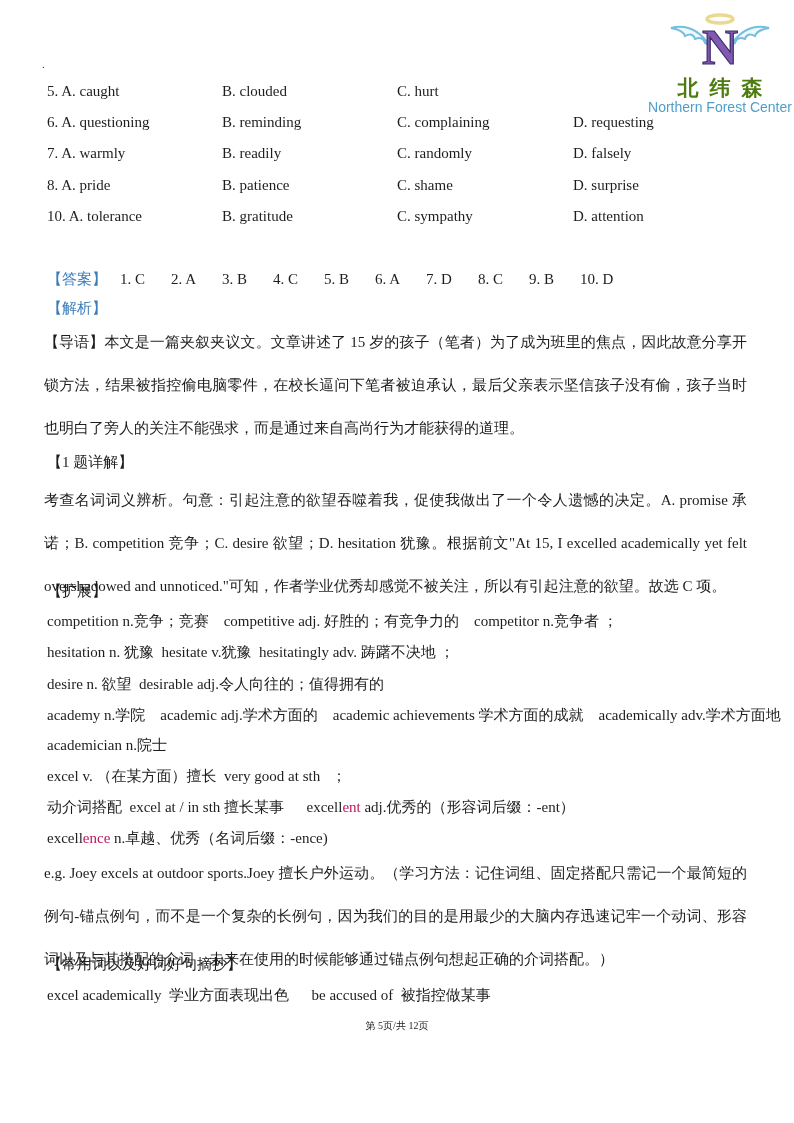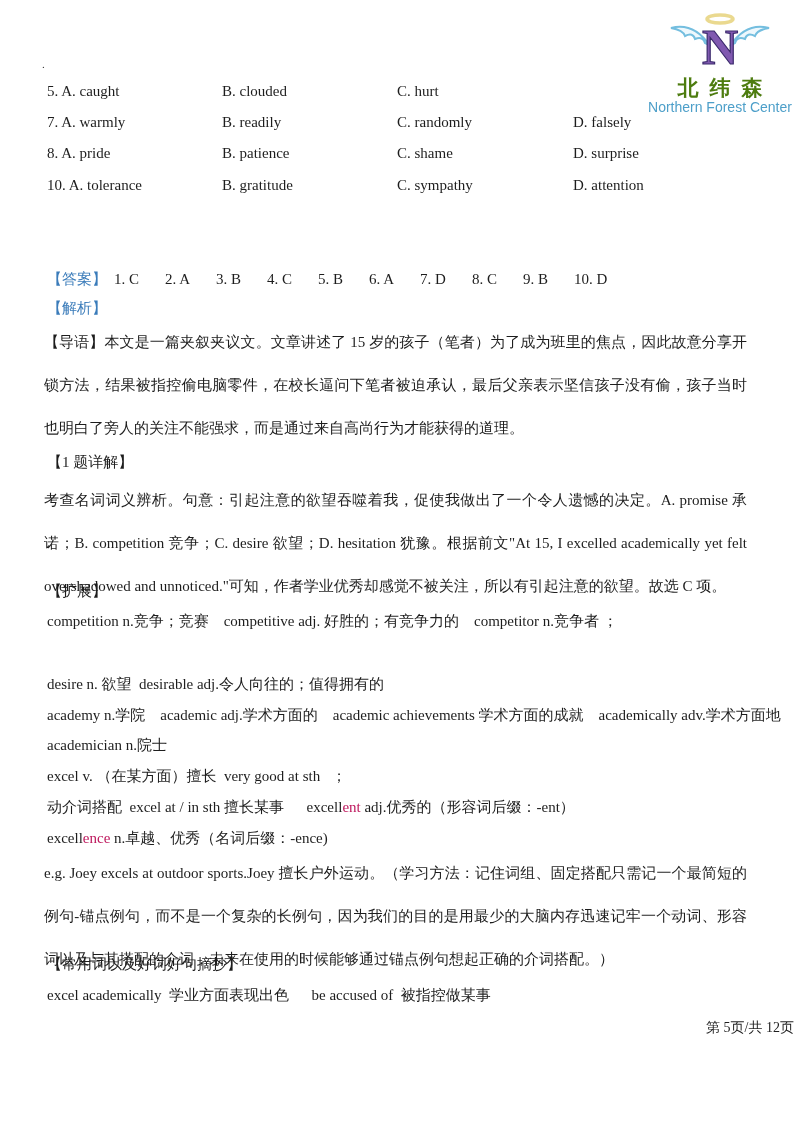--- a/index.html
+++ b/index.html
@@ -23,37 +23,37 @@
   
   .options-table { left:47px; top:76px; width:740px; }
   .opt-row { display:grid; grid-template-columns:163px 163px 164px 240px;
              height:31.2px; align-items:center;gap:12px; }
   .opt-cell { white-space:pre; }
 
   
   .answers-row { left:47px; top:269px; display:flex; align-items:center; height:20px; }
   .blue-label { color:#3b7cba; }
   .answers-row .ans-item { margin-right:26px; white-space:pre; }
-  .answers-row .label { margin-right:7px; }
+  .answers-row .label { margin-right:13px; }
   .analysis-label { left:47px; top:299px; height:20px; }
 
   .para { left:44px; width:703px; line-height:43px; text-align:justify; }
   .p-daoyu { top:321px; }
   .q1-title { left:47px; top:453px; height:20px; }
   .p-q1 { top:479px; }
   .kuozhan-title { left:47px; top:582px; height:20px; }
 
   .vocab-line { left:47px; width:740px; line-height:20px; white-space:pre-wrap; }
   .red { color:#be185d; }
 
   .p-eg { top:852px; }
   .notes-title { left:47px; top:955px; height:20px; }
   .notes-line { left:47px; top:985px; width:740px; line-height:20px; white-space:pre-wrap; }
 
-  .footer { left:0; top:1019px; width:794px; text-align:right; font-size:14px; }
+  .footer { left:0; top:1019px; width:794px; text-align:center; font-size:10px; }
 </style>
 </head>
 <body>
 
 <div class="page">
 
   <span class="abs stray-mark">.</span>
 
   <div class="abs logo">
     <svg width="140" height="62" viewBox="0 0 140 62">
@@ -64,20 +64,26 @@
     </svg>
     <div class="logo-cn">北纬森</div>
     <div class="logo-en">Northern Forest Center</div>
   </div>
 
   <div class="abs options-table">
     <div class="opt-row">
       <span class="opt-cell">5. A. caught</span>
       <span class="opt-cell">B. clouded</span>
       <span class="opt-cell">C. hurt</span>
+    </div>
+    <div class="opt-row">
+      <span class="opt-cell">6. A. questioning</span>
+      <span class="opt-cell">B. reminding</span>
+      <span class="opt-cell">C. complaining</span>
+      <span class="opt-cell">D. requesting</span>
     </div>
     <div class="opt-row">
       <span class="opt-cell">7. A. warmly</span>
       <span class="opt-cell">B. readily</span>
       <span class="opt-cell">C. randomly</span>
       <span class="opt-cell">D. falsely</span>
     </div>
     <div class="opt-row">
       <span class="opt-cell">8. A. pride</span>
       <span class="opt-cell">B. patience</span>
@@ -109,20 +115,21 @@
   <div class="abs analysis-label blue-label">【解析】</div>
 
   <div class="abs para p-daoyu">【导语】本文是一篇夹叙夹议文。文章讲述了 15 岁的孩子（笔者）为了成为班里的焦点，因此故意分享开锁方法，结果被指控偷电脑零件，在校长逼问下笔者被迫承认，最后父亲表示坚信孩子没有偷，孩子当时也明白了旁人的关注不能强求，而是通过来自高尚行为才能获得的道理。</div>
 
   <div class="abs q1-title">【1 题详解】</div>
   <div class="abs para p-q1">考查名词词义辨析。句意：引起注意的欲望吞噬着我，促使我做出了一个令人遗憾的决定。A. promise 承诺；B. competition 竞争；C. desire 欲望；D. hesitation 犹豫。根据前文"At 15, I excelled academically yet felt overshadowed and unnoticed."可知，作者学业优秀却感觉不被关注，所以有引起注意的欲望。故选 C 项。</div>
 
   <div class="abs kuozhan-title">【扩展】</div>
 
   <div class="abs vocab-line" style="top:611px">competition n.竞争；竞赛    competitive adj. 好胜的；有竞争力的    competitor n.竞争者 ；</div>
+  <div class="abs vocab-line" style="top:642px">hesitation n. 犹豫  hesitate v.犹豫  hesitatingly adv. 踌躇不决地 ；</div>
   <div class="abs vocab-line" style="top:674px">desire n. 欲望  desirable adj.令人向往的；值得拥有的</div>
   <div class="abs vocab-line" style="top:705px">academy n.学院    academic adj.学术方面的    academic achievements 学术方面的成就    academically adv.学术方面地</div>
   <div class="abs vocab-line" style="top:735px">academician n.院士</div>
   <div class="abs vocab-line" style="top:766px">excel v. （在某方面）擅长  very good at sth   ；</div>
 
   <div class="abs vocab-line" style="top:797px"><span>动介词搭配  excel at / in sth 擅长某事      excell</span><span class="red">ent</span><span> adj.优秀的（形容词后缀：-ent）</span></div>
 
   <div class="abs vocab-line" style="top:828px"><span>excell</span><span class="red">ence</span><span> n.卓越、优秀（名词后缀：-ence)</span></div>
 
   <div class="abs para p-eg">e.g. Joey excels at outdoor sports.Joey 擅长户外运动。（学习方法：记住词组、固定搭配只需记一个最简短的例句-锚点例句，而不是一个复杂的长例句，因为我们的目的是用最少的大脑内存迅速记牢一个动词、形容词以及与其搭配的介词，未来在使用的时候能够通过锚点例句想起正确的介词搭配。）</div>

